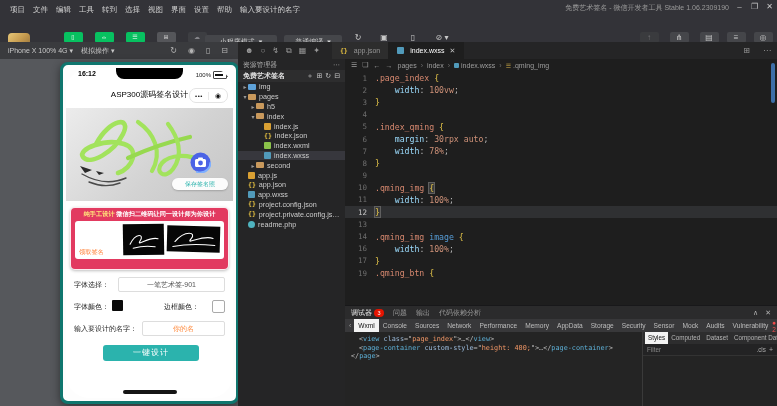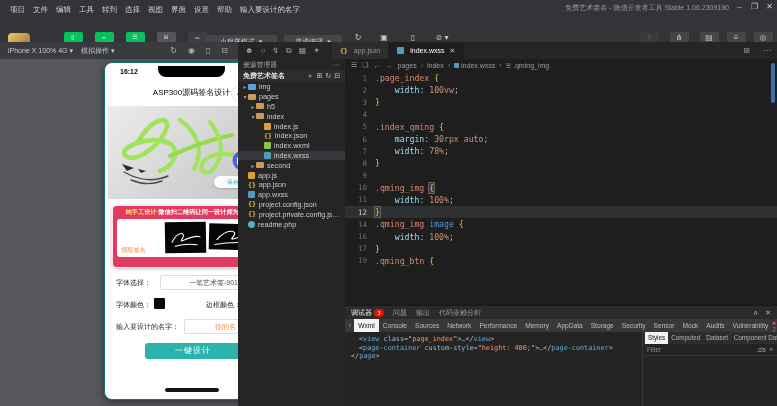--- a/index.html
+++ b/index.html
@@ -42,21 +42,21 @@
 
   
   #sim-header{left:0;top:42px;width:238px;height:17px;background:#3a3b3e;display:flex;align-items:center;}
   .sim-dd{font-size:7px;color:#c8c8c8;margin-left:8px;white-space:nowrap;}
   #sim-icons{position:absolute;right:10px;display:flex;gap:11px;}
   .sim-icon{font-size:8px;color:#b4b4b4;}
   #sim-body{left:0;top:59px;width:238px;height:347px;background:#56585c;}
 
   
   #phone{left:60px;top:62px;width:173px;height:336px;background:#fdfdfd;border-radius:8px;
-         border:1px solid #0f766e;box-shadow:0 2px 8px rgba(0,0,0,.45);margin-left:44px;}
+         border:3px solid #0f766e;box-shadow:0 2px 8px rgba(0,0,0,.45);}
   #screen{position:absolute;left:3px;top:3px;width:167px;height:330px;border-radius:23px;background:#fff;overflow:hidden;}
   #notch{left:50px;top:0;width:67px;height:11px;background:#000;border-radius:0 0 8px 8px;}
   #p-time{left:12px;top:2px;font-size:7px;font-weight:bold;color:#000;}
   #p-batt{right:6px;top:3px;display:flex;align-items:center;gap:2px;}
   #p-batt-pct{font-size:6px;color:#222;}
   .batt-shape{width:12px;height:6px;border:1px solid #444;border-radius:1px;position:relative;}
   .batt-fill{position:absolute;left:1px;top:1px;width:8px;height:2px;background:#111;margin-top:0.5px;}
   .batt-tip{position:absolute;right:-2px;top:1.5px;width:1.5px;height:3px;background:#444;}
   #p-nav-title{left:0;top:21px;width:167px;text-align:center;font-size:8px;color:#000;}
   #capsule{right:5px;top:20px;width:37px;height:13px;border:1px solid #e3e3e3;border-radius:7px;background:#fff;
@@ -540,20 +540,24 @@
         </div>
         <div class="cl">
           <span class="ln">11</span>
           <span class="code"><span class="tk-pl">    </span><span class="tk-prop">width</span><span class="tk-pu">: </span><span class="tk-val">100%</span><span class="tk-pu">;</span></span>
         </div>
         <div class="cl cur">
           <span class="ln">12</span>
           <span class="code"><span class="tk-brm">}</span></span>
         </div>
         <div class="cl">
+          <span class="ln">13</span>
+          <span class="code"></span>
+        </div>
+        <div class="cl">
           <span class="ln">14</span>
           <span class="code"><span class="tk-sel">.qming_img</span><span class="tk-pl"> </span><span class="tk-tag">image</span><span class="tk-pl"> </span><span class="tk-br">{</span></span>
         </div>
         <div class="cl">
           <span class="ln">16</span>
           <span class="code"><span class="tk-pl">    </span><span class="tk-prop">width</span><span class="tk-pu">: </span><span class="tk-val">100%</span><span class="tk-pu">;</span></span>
         </div>
         <div class="cl">
           <span class="ln">17</span>
           <span class="code"><span class="tk-br">}</span></span>

